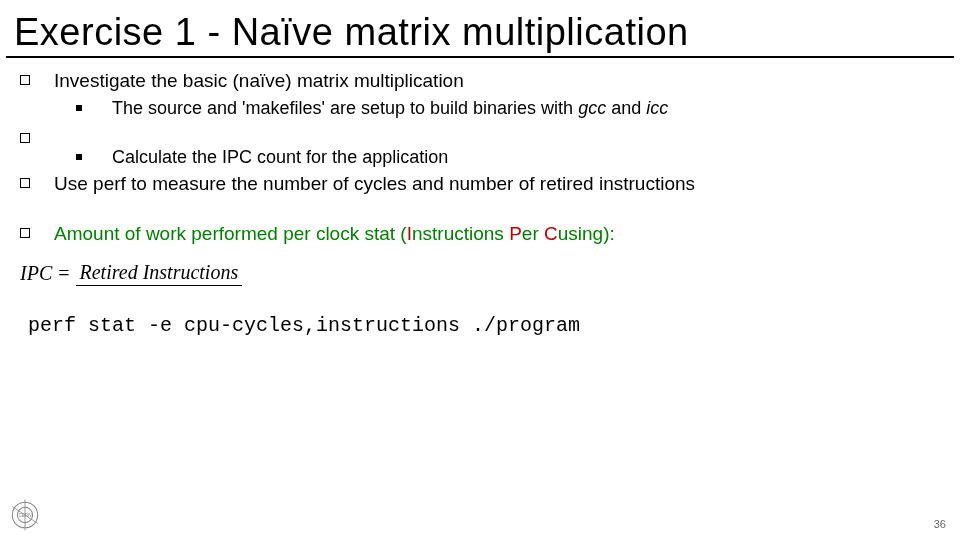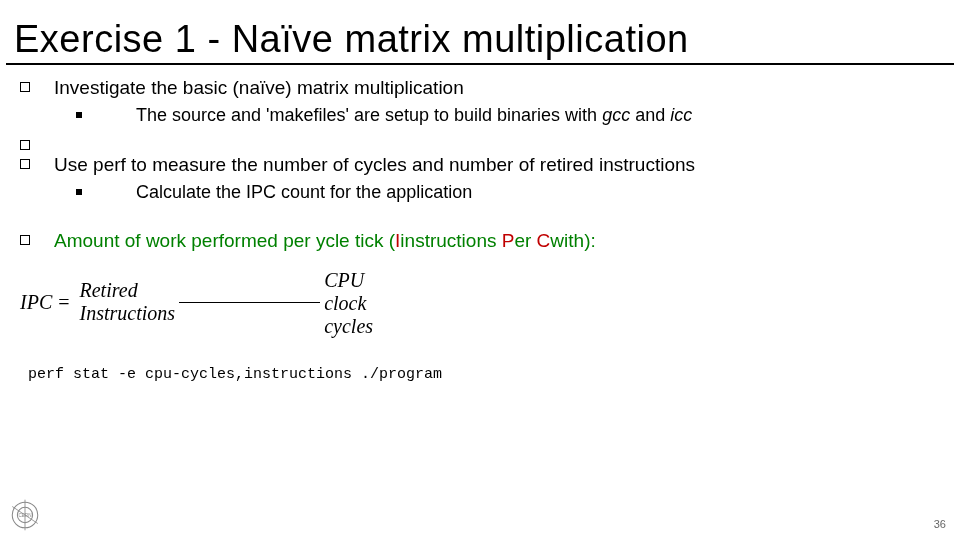--- a/index.html
+++ b/index.html
@@ -10,21 +10,21 @@
     font-family: Arial, Helvetica, sans-serif;
     color: #000;
     position: relative;
     overflow: hidden;
   }
   .title {
     font-size: 38px;
     font-weight: 400;
     padding: 6px 8px 2px 8px;
     border-bottom: 2px solid #000;
-    margin: 12px 6px 10px 6px;
+    margin: 5px 6px 10px 6px;
     letter-spacing: 0.5px;
   }
   .content {
     padding: 0 25px 0 20px;
   }
   .bullet-row {
     display: flex;
     align-items: flex-start;
     margin-bottom: 2px;
   }
@@ -45,49 +45,48 @@
     margin-left: 56px;
     flex-shrink: 0;
   }
   .bullet-text {
     font-size: 19px;
     line-height: 1.35;
   }
   .sub-text {
     font-size: 18px;
     line-height: 1.35;
-    margin-left: 24px;
   }
   .green { color: #008000; }
   .red { color: #c00000; }
   .ital { font-style: italic; }
   .formula-wrap {
     text-align: left;
     margin: 14px 0 18px 0;
   }
   .formula {
     display: inline-flex;
     align-items: center;
     font-family: "Times New Roman", serif;
     font-size: 20px;
     font-style: italic;
   }
   .formula .eq { margin: 0 6px; font-style: normal; }
   .frac {
     display: inline-flex;
-    flex-direction: row;
+    flex-direction: column;
     align-items: center;
     font-style: italic;
   }
   .frac .num { padding: 0 4px 1px 4px; }
   .frac .line { width: 100%; height: 1.5px; background: #000; }
   .frac .den { padding: 1px 4px 0 4px; }
   .cmd {
     font-family: "Courier New", monospace;
-    font-size: 15px;
+    font-size: 20px;
     padding-left: 8px;
   }
   .logo {
     position: absolute;
     left: 8px;
     bottom: 8px;
     width: 34px;
     height: 34px;
   }
   .pagenum {
@@ -121,46 +120,45 @@
   </div>
 
 
   <div class="spacer-sm"></div>
 
   <div class="bullet-row">
     <div class="bullet-square"></div>
   </div>
 
   <div class="bullet-row">
-    <div class="bullet-square"></div>
-    <div class="bullet-text">Use perf to measure the number of cycles and number of retired instructions</div>
+    <div class="bullet-solid"></div>
+    <div class="sub-text">Calculate the IPC count for the application</div>
   </div>
 
   <div class="bullet-row">
-    <div class="bullet-solid"></div>
-    <div class="sub-text">Calculate the IPC count for the application</div>
+    <div class="bullet-square"></div>
+    <div class="bullet-text">Use perf to measure the number of cycles and number of retired instructions</div>
   </div>
 
   <div class="spacer-lg"></div>
 
   <div class="bullet-row">
     <div class="bullet-square"></div>
     <div class="bullet-text green">
-      <span>Amount of work performed per ycle tick (</span><span class="red">I</span><span>instructions </span><span class="red">P</span><span>er </span><span class="red">C</span><span>with):</span>
+      <span>Amount of work performed per clock stat (</span><span class="red">I</span><span>nstructions </span><span class="red">P</span><span>er </span><span class="red">C</span><span>using):</span>
     </div>
   </div>
 
   <div class="formula-wrap">
     <div class="formula">
       <span>IPC</span>
       <span class="eq">=</span>
       <span class="frac">
         <span class="num">Retired Instructions</span>
         <span class="line"></span>
-        <span class="den">CPU clock cycles</span>
       </span>
     </div>
   </div>
 
   <div class="spacer-md"></div>
 
   <div class="cmd">perf stat -e cpu-cycles,instructions ./program</div>
 
 </div>
 

